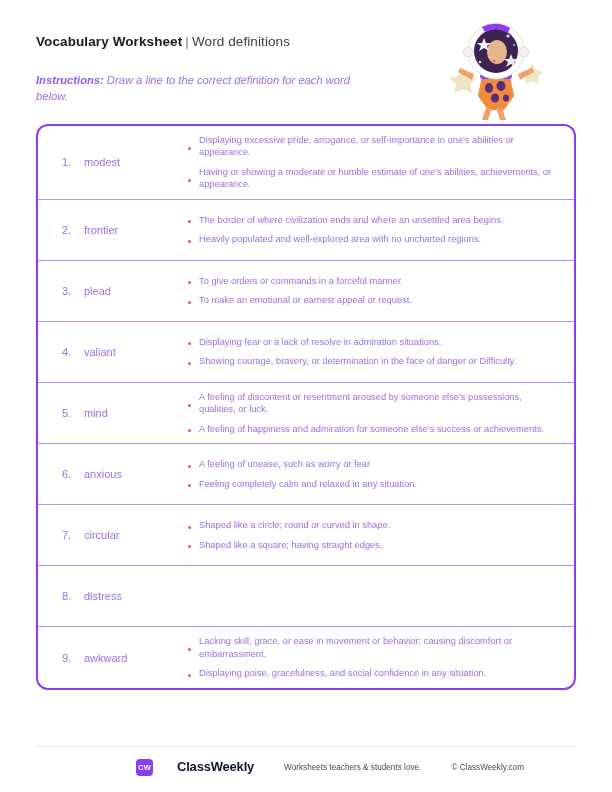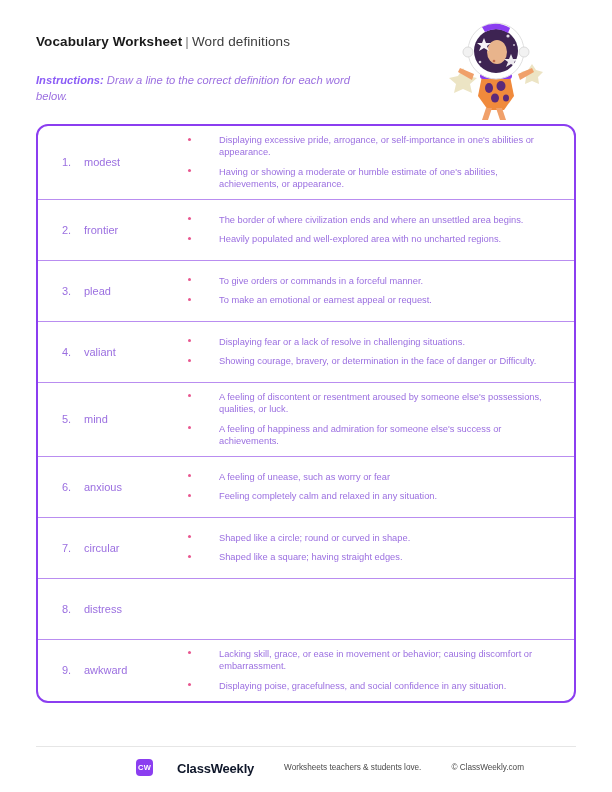--- a/index.html
+++ b/index.html
@@ -111,25 +111,24 @@
     flex: 1 1 auto;
     display: flex;
     flex-direction: column;
     justify-content: center;
     padding: 8px 14px 8px 0;
     gap: 7px;
   }
 
   .def {
     display: flex;
-    align-items: flex-start;
+    align-items: center;
     font-size: 9.3px;
     line-height: 1.34;
     color: #9b6fe0;
-    gap: 20px;
   }
   .def-bullet {
     flex: 0 0 auto;
     width: 11px;
     padding-top: 3.5px;
   }
   .def-bullet span {
     display: block;
     width: 3px;
     height: 3px;
@@ -154,21 +153,21 @@
   }
   .footer-inner {
     display: flex;
     align-items: center;
     justify-content: center;
     gap: 30px;
     padding-top: 12px;
   }
   .brand {
     display: flex;
-    align-items: flex-end;
+    align-items: flex-start;
     gap: 24px;
     padding-left: 48px;
   }
   .brand-badge {
     width: 17px;
     height: 17px;
     border-radius: 4px;
     background: #8b3ef0;
     color: #ffffff;
     font-size: 7.5px;
@@ -319,21 +318,21 @@
     <div class="row">
       <div class="word-cell">
         <span class="word-num">4.</span>
         <span class="word-text">valiant</span>
       </div>
       <div class="defs-cell">
         <div class="def">
           <span class="def-bullet">
               <span></span>
             </span>
-          <span class="def-text">Displaying fear or a lack of resolve in challenging situations.</span>
+          <span class="def-text">Displaying fear or a lack of resolve in admiration situations.</span>
         </div>
         <div class="def">
           <span class="def-bullet">
               <span></span>
             </span>
           <span class="def-text">Showing courage, bravery, or determination in the face of danger or Difficulty.</span>
         </div>
       </div>
     </div>
 

